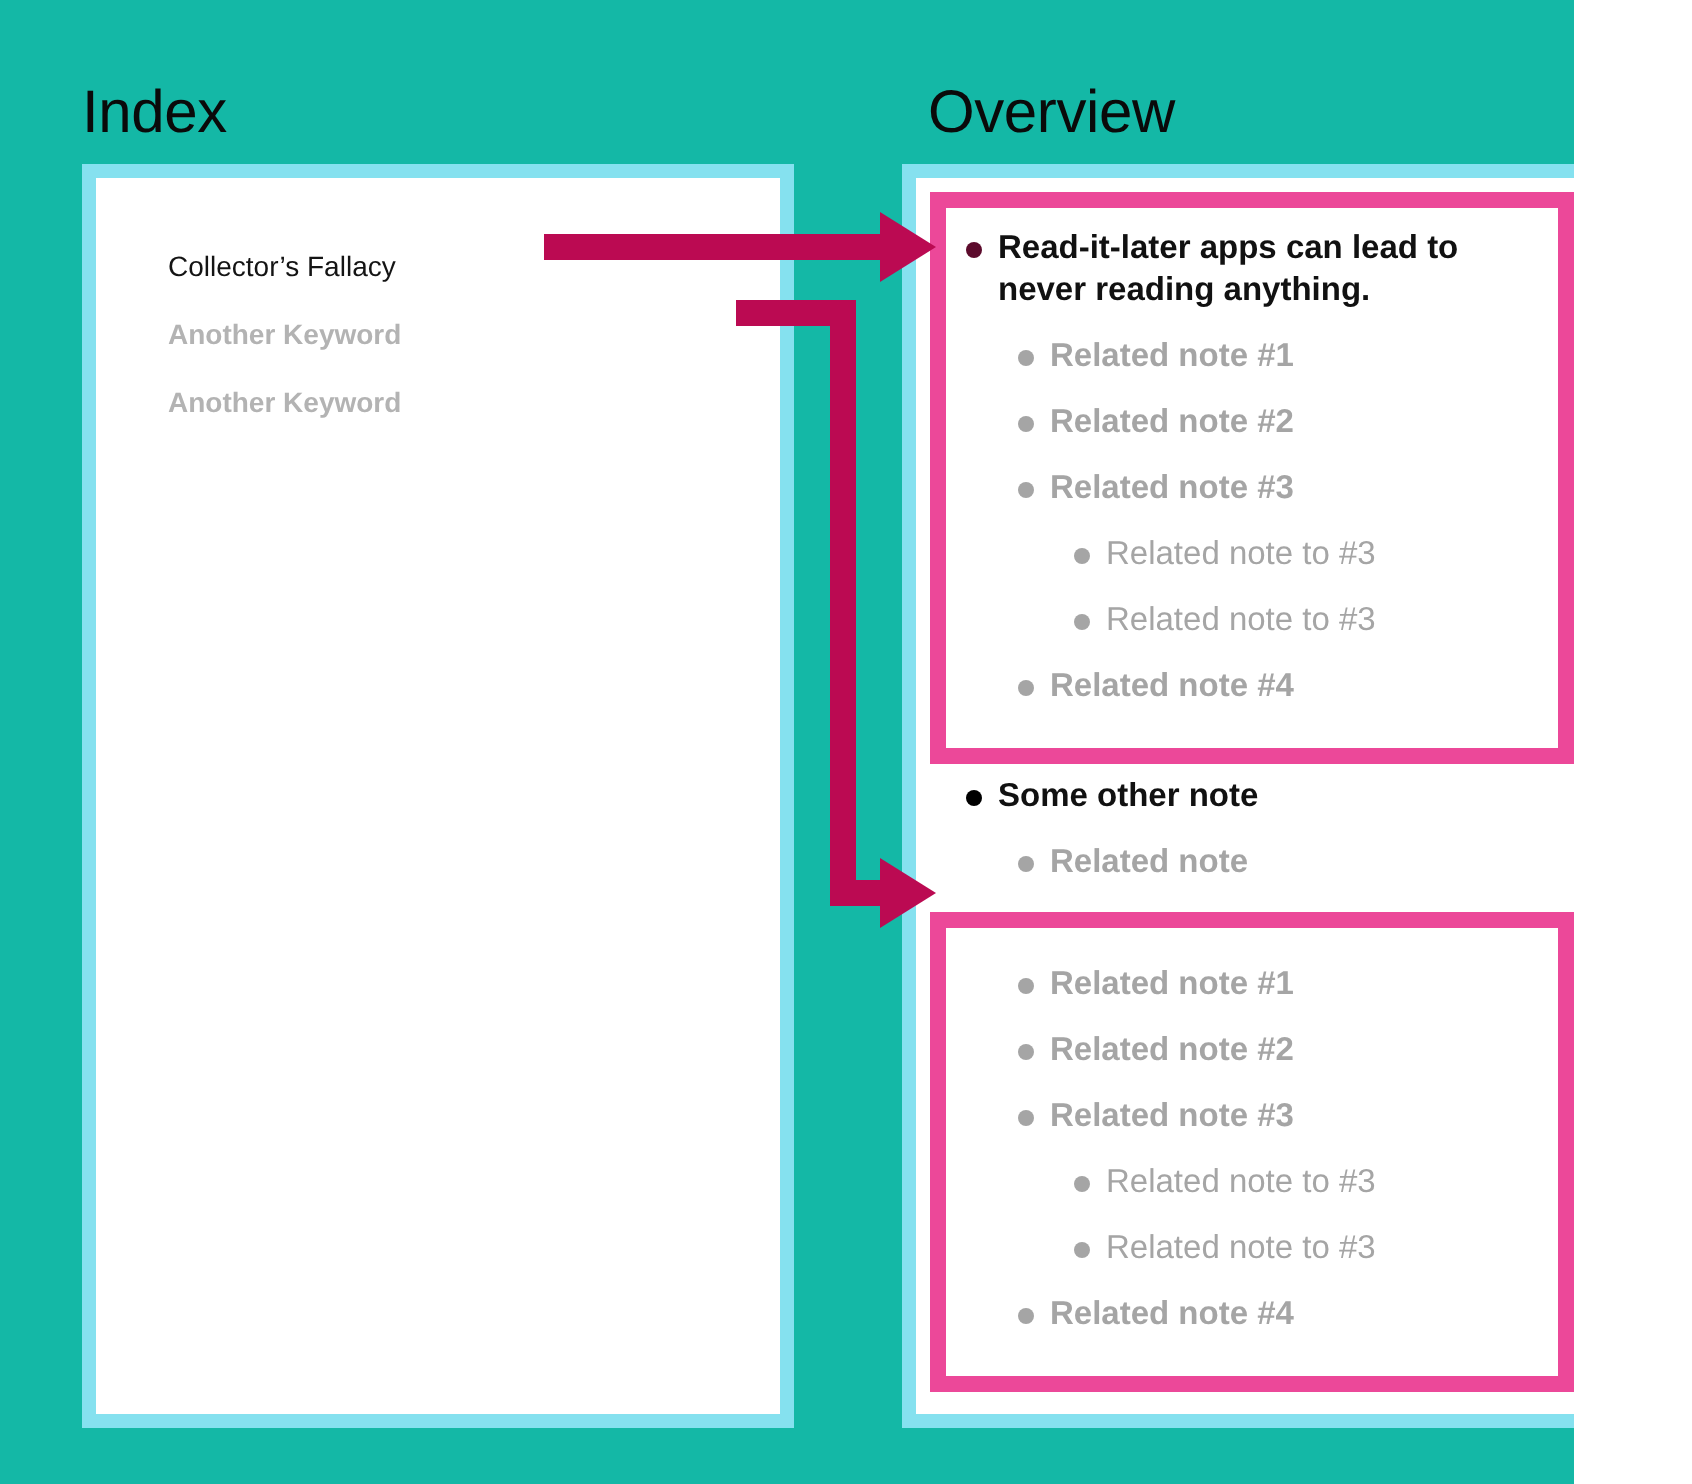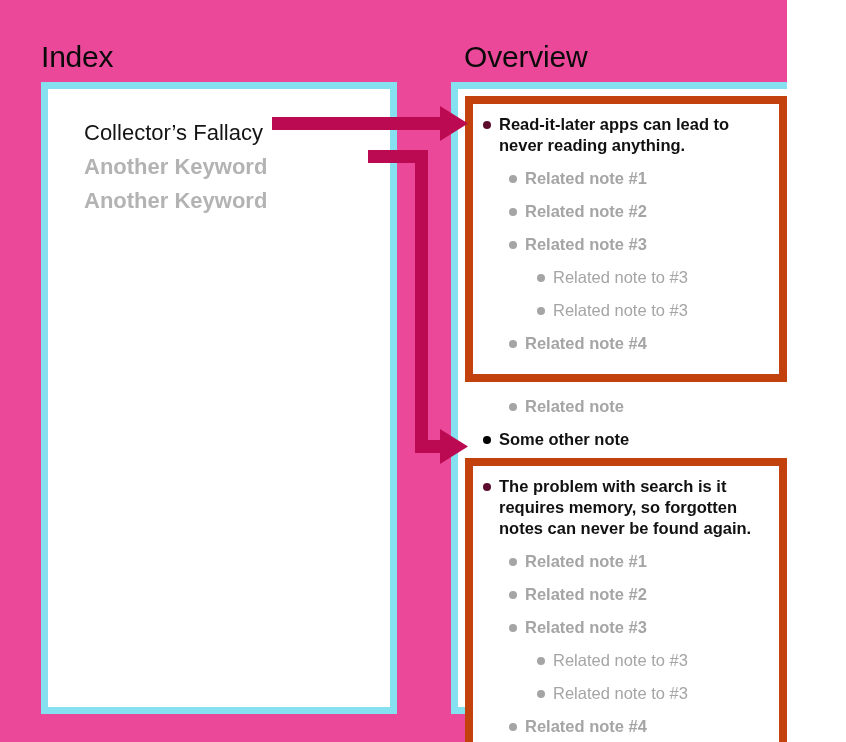--- a/index.html
+++ b/index.html
@@ -7,21 +7,21 @@
     padding: 0;
     background: #ffffff;
   }
   body {
     font-family: "Liberation Sans", sans-serif;
   }
   #canvas {
     position: relative;
     width: 787px;
     height: 742px;
-    background: #ec4899;
+    background: #14b8a6;
     overflow: hidden;
   }
 
   
   .col-title {
     position: absolute;
     font-size: 30px;
     font-weight: 400;
     color: #0a0a0a;
     letter-spacing: -0.2px;
@@ -42,40 +42,40 @@
   #overview-panel { left: 451px; top: 82px; width: 350px; height: 632px; }
 
   
   #index-list {
     position: absolute;
     left: 36px;
     top: 27px;
     width: 310px;
   }
   .kw {
-    font-size: 22px;
+    font-size: 14px;
     line-height: 34px;
     white-space: nowrap;
     color: #141414;
   }
   .kw.muted { color: #b3b3b3; font-weight: bold; }
 
   
   #overview-body {
     position: absolute;
     left: 7px;
     top: 7px;
     right: 7px;
     bottom: 7px;
   }
 
   
   .pink-box {
     box-sizing: border-box;
-    border: 8px solid #c2410c;
+    border: 8px solid #ec4899;
     background: #ffffff;
     padding: 6px 16px 8px 4px;
   }
   .gap-block { padding: 2px 12px 2px 12px; }
 
   .note {
     position: relative;
     font-size: 16.5px;
     line-height: 21px;
   }
@@ -153,25 +153,24 @@
         <div class="pink-box">
           <div class="note lvl0"><span class="dot" style="background: rgb(92, 11, 44);"></span><span>Read-it-later apps can lead to never reading anything.</span></div>
           <div class="note lvl1"><span class="dot" style="background: rgb(165, 165, 165);"></span><span>Related note #1</span></div>
           <div class="note lvl1"><span class="dot" style="background: rgb(165, 165, 165);"></span><span>Related note #2</span></div>
           <div class="note lvl1"><span class="dot" style="background: rgb(165, 165, 165);"></span><span>Related note #3</span></div>
           <div class="note lvl2"><span class="dot" style="background: rgb(165, 165, 165);"></span><span>Related note to #3</span></div>
           <div class="note lvl2"><span class="dot" style="background: rgb(165, 165, 165);"></span><span>Related note to #3</span></div>
           <div class="note lvl1"><span class="dot" style="background: rgb(165, 165, 165);"></span><span>Related note #4</span></div>
         </div>
         <div class="gap-block loose">
+          <div class="note lvl0 plain"><span class="dot" style="background: rgb(0, 0, 0);"></span><span>Some other note</span></div>
           <div class="note lvl1"><span class="dot" style="background: rgb(165, 165, 165);"></span><span>Related note</span></div>
-          <div class="note lvl0 plain"><span class="dot" style="background: rgb(0, 0, 0);"></span><span>Some other note</span></div>
         </div>
         <div class="pink-box">
-          <div class="note lvl0"><span class="dot" style="background: rgb(92, 11, 44);"></span><span>The problem with search is it requires memory, so forgotten notes can never be found again.</span></div>
           <div class="note lvl1"><span class="dot" style="background: rgb(165, 165, 165);"></span><span>Related note #1</span></div>
           <div class="note lvl1"><span class="dot" style="background: rgb(165, 165, 165);"></span><span>Related note #2</span></div>
           <div class="note lvl1"><span class="dot" style="background: rgb(165, 165, 165);"></span><span>Related note #3</span></div>
           <div class="note lvl2"><span class="dot" style="background: rgb(165, 165, 165);"></span><span>Related note to #3</span></div>
           <div class="note lvl2"><span class="dot" style="background: rgb(165, 165, 165);"></span><span>Related note to #3</span></div>
           <div class="note lvl1"><span class="dot" style="background: rgb(165, 165, 165);"></span><span>Related note #4</span></div>
         </div>
       </div>
   </div>
 

